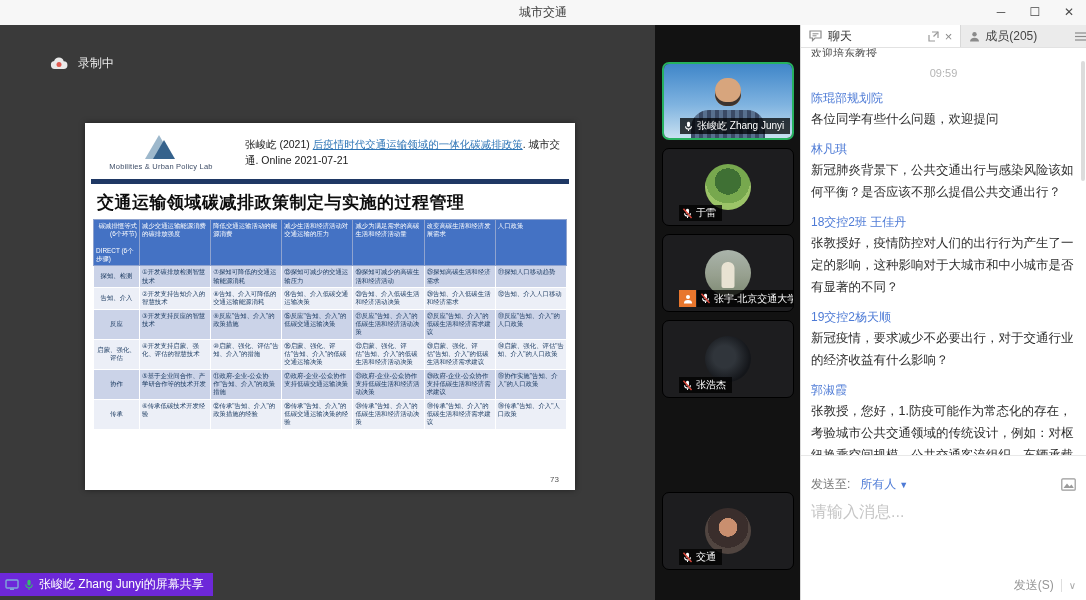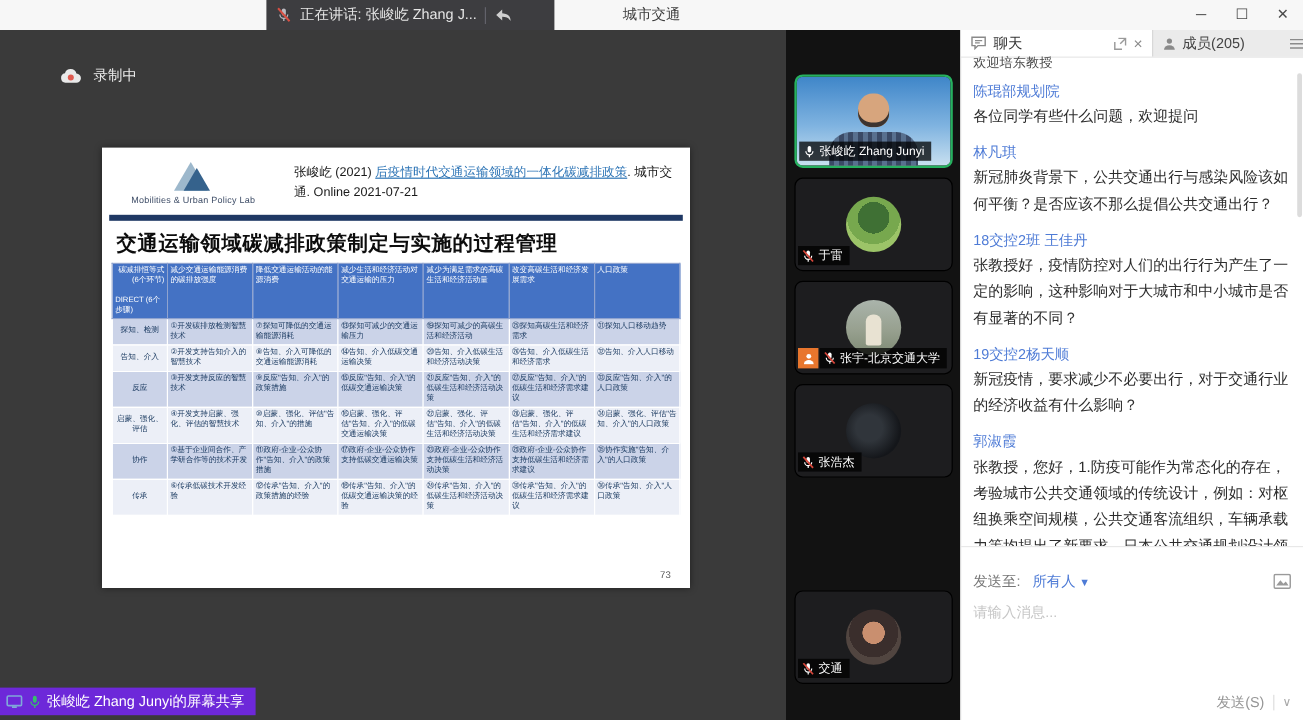--- a/index.html
+++ b/index.html
@@ -54,21 +54,21 @@
   .v-body { position:absolute; left:50%; bottom:-6px; transform:translateX(-50%); width:74px; height:34px; border-radius:18px 18px 0 0; background:repeating-linear-gradient(90deg,#3a4a66 0 4px,#58708f 4px 8px); }
   .ava { width:46px; height:46px; border-radius:50%; }
   .ava-green { background:radial-gradient(circle at 50% 38%,#3f7034 0 36%,#77a84e 36% 60%,#9cc468 60% 100%); }
   .ava-field { background:linear-gradient(180deg,#aab4ab 0%,#97a08f 55%,#7e8a74 100%); position:relative; }
   .ava-field::after { content:""; position:absolute; left:50%; top:12px; transform:translateX(-50%); width:13px; height:26px; border-radius:6px 6px 2px 2px; background:#e8e2d2; }
   .ava-dark { background:radial-gradient(circle at 42% 45%,#30353b 0 30%,#14161a 70%); }
   .ava-logo { background:#f4f0e6; display:flex; align-items:center; justify-content:center; flex-direction:column; }
   .logo-fan { width:0; height:0; border-left:9px solid transparent; border-right:9px solid transparent; border-bottom:12px solid #b8913a; }
   .ava-logo .logo-cjsrc { font-size:8px; font-weight:bold; color:#b8913a; font-style:italic; }
   .ava-warm { background:radial-gradient(circle at 50% 42%,#c98f6f 0 26%,#3a2e2c 27% 58%,#514540 58% 100%); }
-  .chip-row { position:absolute; left:2px; bottom:4px; display:flex; align-items:stretch; gap:0; z-index:3; }
+  .chip-row { position:absolute; left:16px; bottom:4px; display:flex; align-items:stretch; gap:0; z-index:3; }
   .hand-badge { width:17px; height:17px; background:#e8762d; display:flex; align-items:center; justify-content:center; margin-right:1px; }
   .chip { display:flex; align-items:center; gap:3px; background:rgba(0,0,0,.75); color:#fff; font-size:10px; padding:1px 6px 1px 3px; white-space:nowrap; max-width:122px; overflow:hidden; }
 
   
   .chat { position:absolute; left:800px; top:25px; width:286px; height:575px; background:#fff; display:flex; flex-direction:column; border-left:1px solid #d9d9d9; }
   .chat-tabs { height:23px; display:flex; flex:none; border-bottom:1px solid #e2e2e2; font-size:12px; }
   .tab-chat { width:164px; background:#fff; display:flex; align-items:center; padding:0 8px; gap:6px; color:#333; }
   .tab-chat .grow { flex:1; }
   .tab-members { width:118px; background:#ebebeb; border-left:1px solid #d8d8d8; display:flex; align-items:center; gap:5px; padding:0 8px; color:#444; }
   .tab-menu { flex:1; background:#ebebeb; display:flex; align-items:center; justify-content:center; color:#777; }
@@ -78,50 +78,33 @@
   .chat-time { text-align:center; color:#b5b5b5; font-size:11px; margin:10px 0 2px; }
   .msg-name { color:#4e7bd6; font-size:12px; margin-top:9px; line-height:20px; }
   .msg-text { color:#2d2d2d; font-size:12.5px; line-height:22px; }
   .chat-scrollbar { position:absolute; right:1px; top:4px; width:4px; height:120px; border-radius:2px; background:#dcdcdc; }
   .chat-footer { flex:none; border-top:1px solid #e8e8e8; height:145px; padding:20px 10px 6px; display:flex; flex-direction:column; }
   .send-to-row { display:flex; align-items:center; font-size:12px; }
   .send-to-label { color:#777; }
   .send-to-value { color:#4e7bd6; margin-left:10px; }
   .caret-down { color:#4e7bd6; font-size:9px; margin-left:3px; }
   .footer-grow { flex:1; }
-  .chat-input { border:0; outline:none; font-size:12px; color:#333; margin-top:10px; font-family:inherit; }
+  .chat-input { border:0; outline:none; font-size:16px; color:#333; margin-top:10px; font-family:inherit; }
   .chat-input::placeholder { color:#c6c6c6; }
   .send-row { display:flex; justify-content:flex-end; align-items:center; gap:7px; color:#969696; font-size:12px; }
   .send-div { width:1px; height:13px; background:#dedede; }
   .send-caret { color:#a8a8a8; font-size:10px; }
 
   svg { display:block; }
 </style>
 </head>
 <body>
 
 <div class="titlebar">
   <div class="app-title">城市交通</div>
-  <div class="speak-pill">
-    <span>
-      <svg width="13" height="13" viewBox="0 0 12 12">
-          <rect x="4.4" y="1" width="3.2" height="5.6" rx="1.6" fill="#b9b9bf"></rect>
-          <path d="M3 5.6 a3 3 0 0 0 6 0" fill="none" stroke="#b9b9bf" stroke-width="1"></path>
-          <line x1="6" y1="8.8" x2="6" y2="10.6" stroke="#b9b9bf" stroke-width="1"></line>
-          <line x1="1.6" y1="0.8" x2="10.4" y2="10.8" stroke="#d94f43" stroke-width="1.5"></line>
-        </svg>
-    </span>
-    <span class="txt">正在讲话: 张峻屹 Zhang J...</span>
-    <span class="pill-div"></span>
-    <span>
-      <svg width="15" height="12" viewBox="0 0 15 12">
-          <path d="M6.5 1 L1.5 5.5 L6.5 10 L6.5 7 C10 7 12 8 13.5 10.5 C13.5 6 11 4.3 6.5 4 Z" fill="#cfcfcf"></path>
-        </svg>
-    </span>
-  </div>
   <div class="win-controls">
     <div class="win-btn">─</div>
     <div class="win-btn">☐</div>
     <div class="win-btn">✕</div>
   </div>
 </div>
 
 <div class="main">
   <div class="recording">
     <span>
@@ -375,20 +358,21 @@
           <line x1="0" y1="1" x2="11" y2="1" stroke="#8a8a8a" stroke-width="1.2"></line>
           <line x1="0" y1="4.5" x2="11" y2="4.5" stroke="#8a8a8a" stroke-width="1.2"></line>
           <line x1="0" y1="8" x2="11" y2="8" stroke="#8a8a8a" stroke-width="1.2"></line>
         </svg>
     </div>
   </div>
 
   <div class="chat-clip">欢迎培东教授</div>
 
   <div class="chat-scroll">
+    <div class="chat-time">09:59</div>
     <div id="msg-container">
         <div class="msg-name">陈琨部规划院</div>
         <div class="msg-text">各位同学有些什么问题，欢迎提问</div>
         <div class="msg-name">林凡琪</div>
         <div class="msg-text">新冠肺炎背景下，公共交通出行与感染风险该如何平衡？是否应该不那么提倡公共交通出行？</div>
         <div class="msg-name">18交控2班 王佳丹</div>
         <div class="msg-text">张教授好，疫情防控对人们的出行行为产生了一定的影响，这种影响对于大城市和中小城市是否有显著的不同？</div>
         <div class="msg-name">19交控2杨天顺</div>
         <div class="msg-text">新冠疫情，要求减少不必要出行，对于交通行业的经济收益有什么影响？</div>
         <div class="msg-name">郭淑霞</div>

